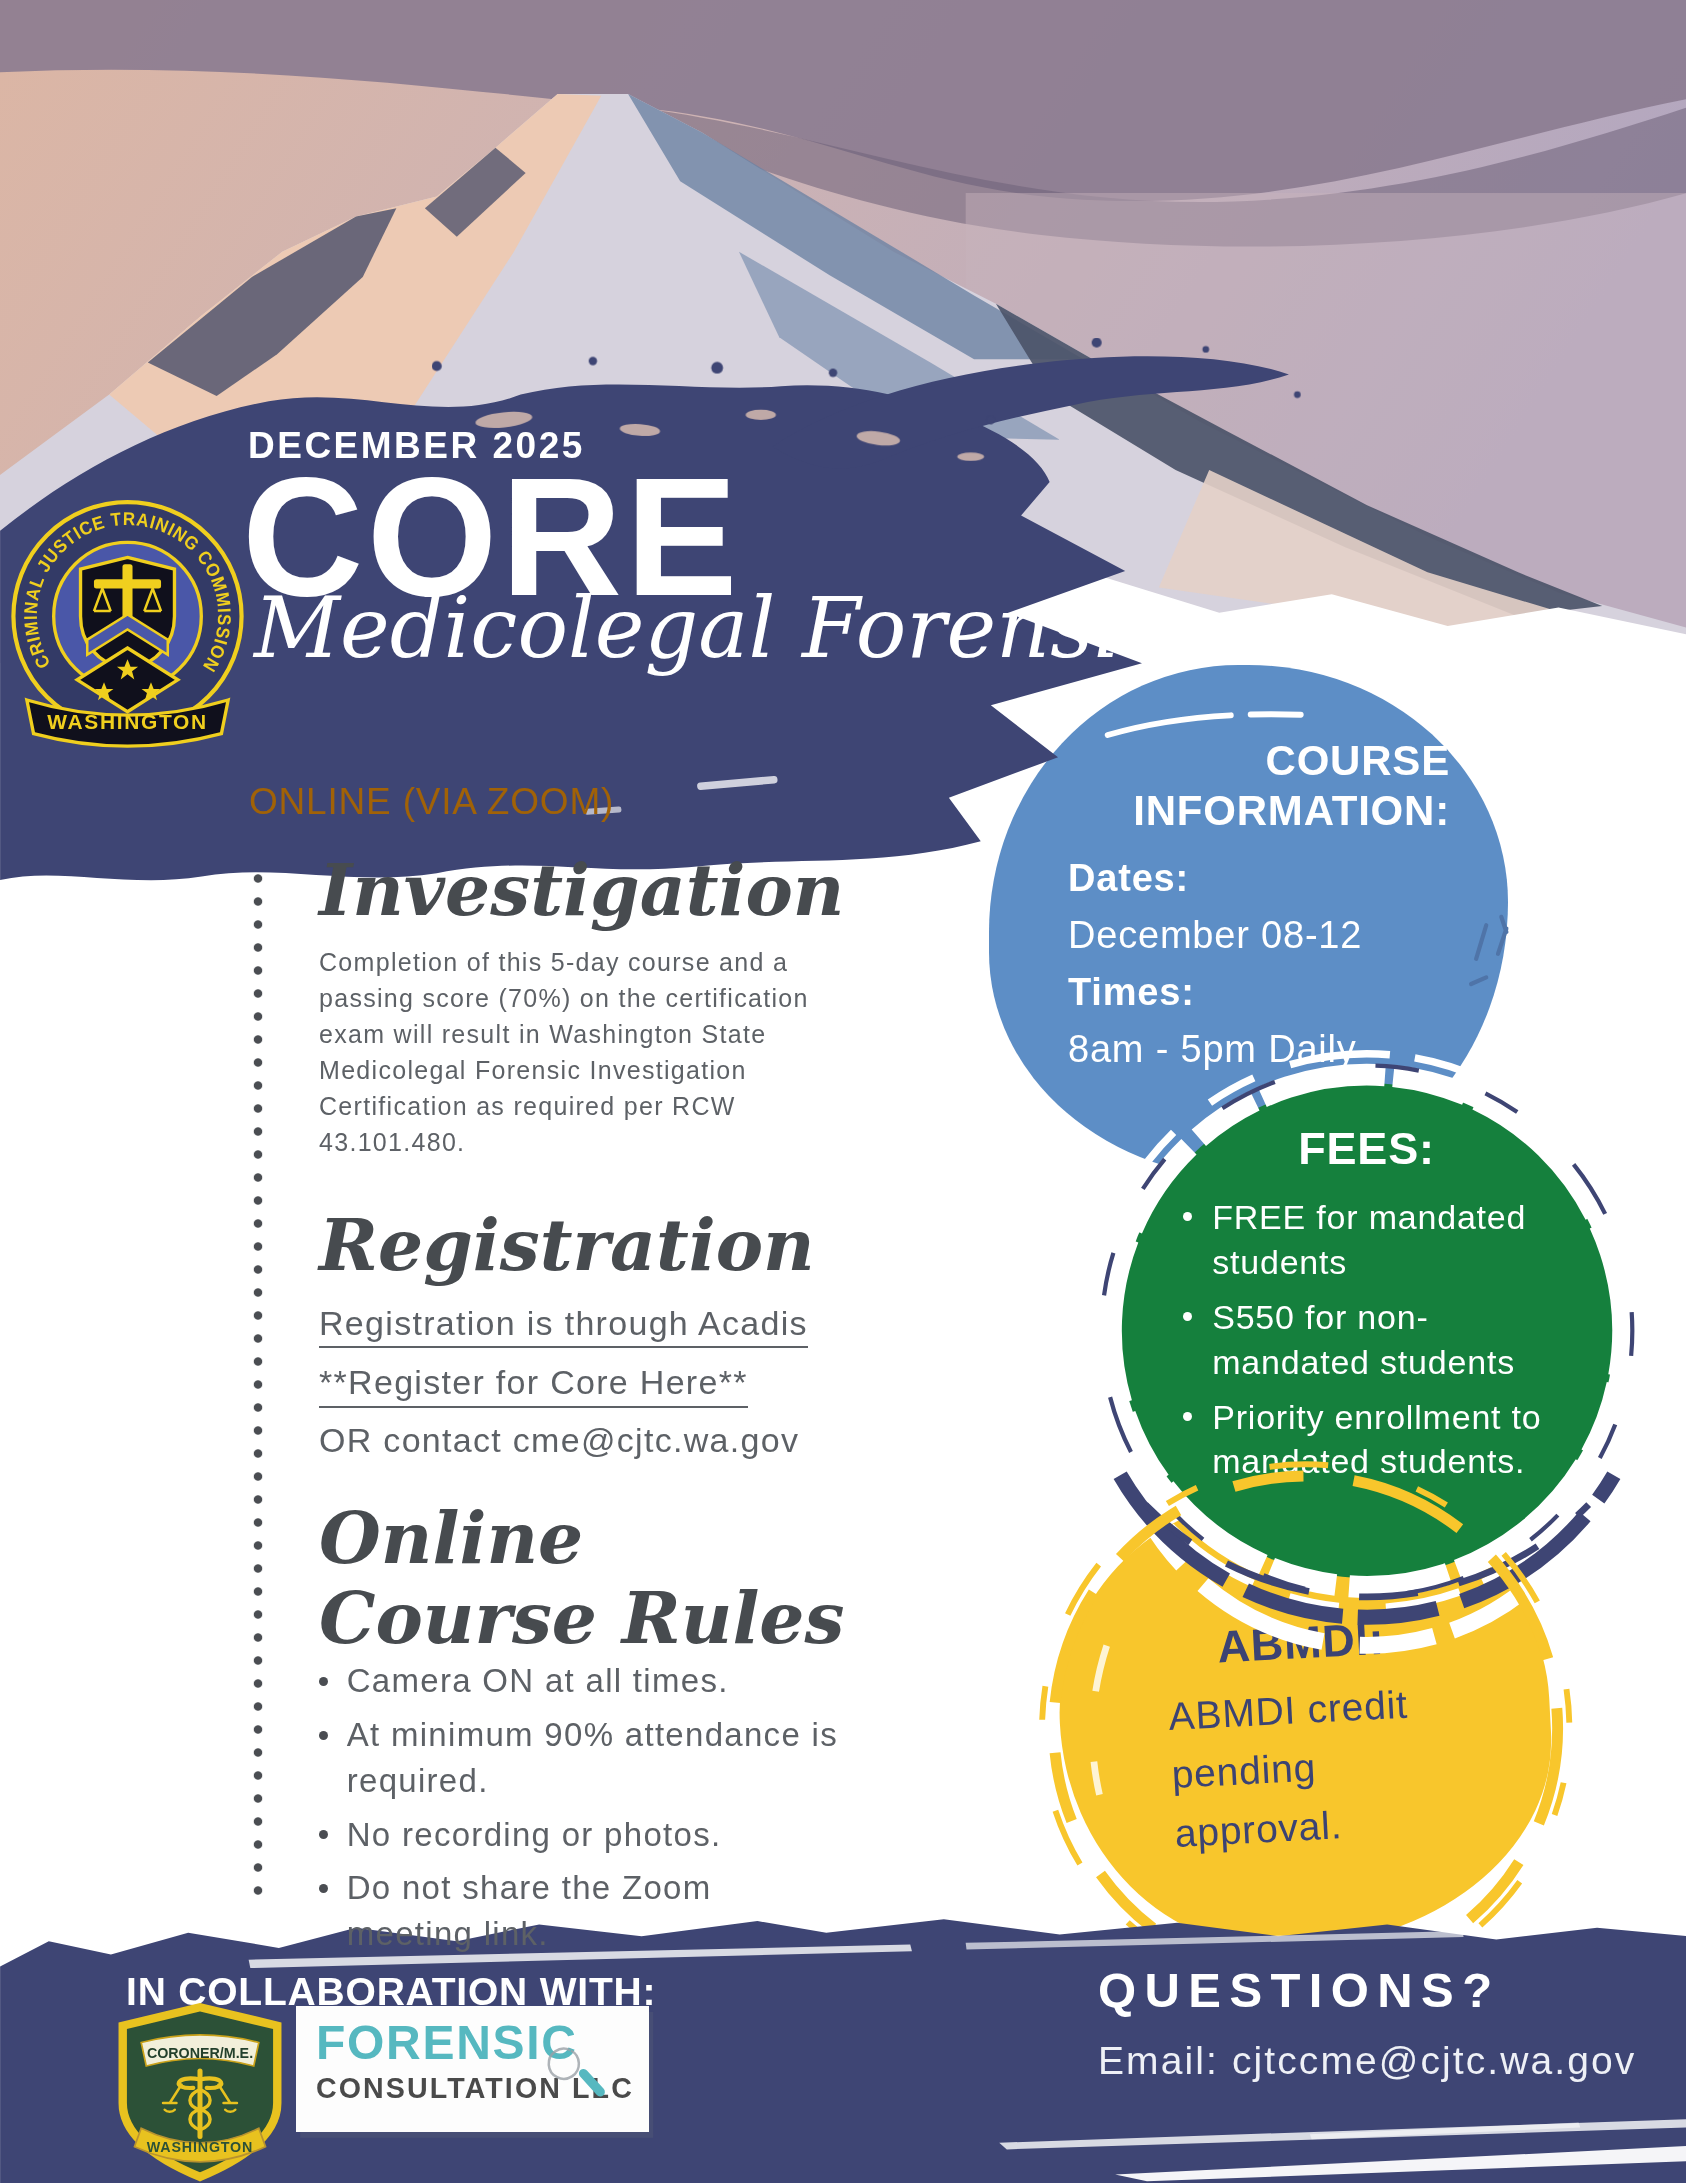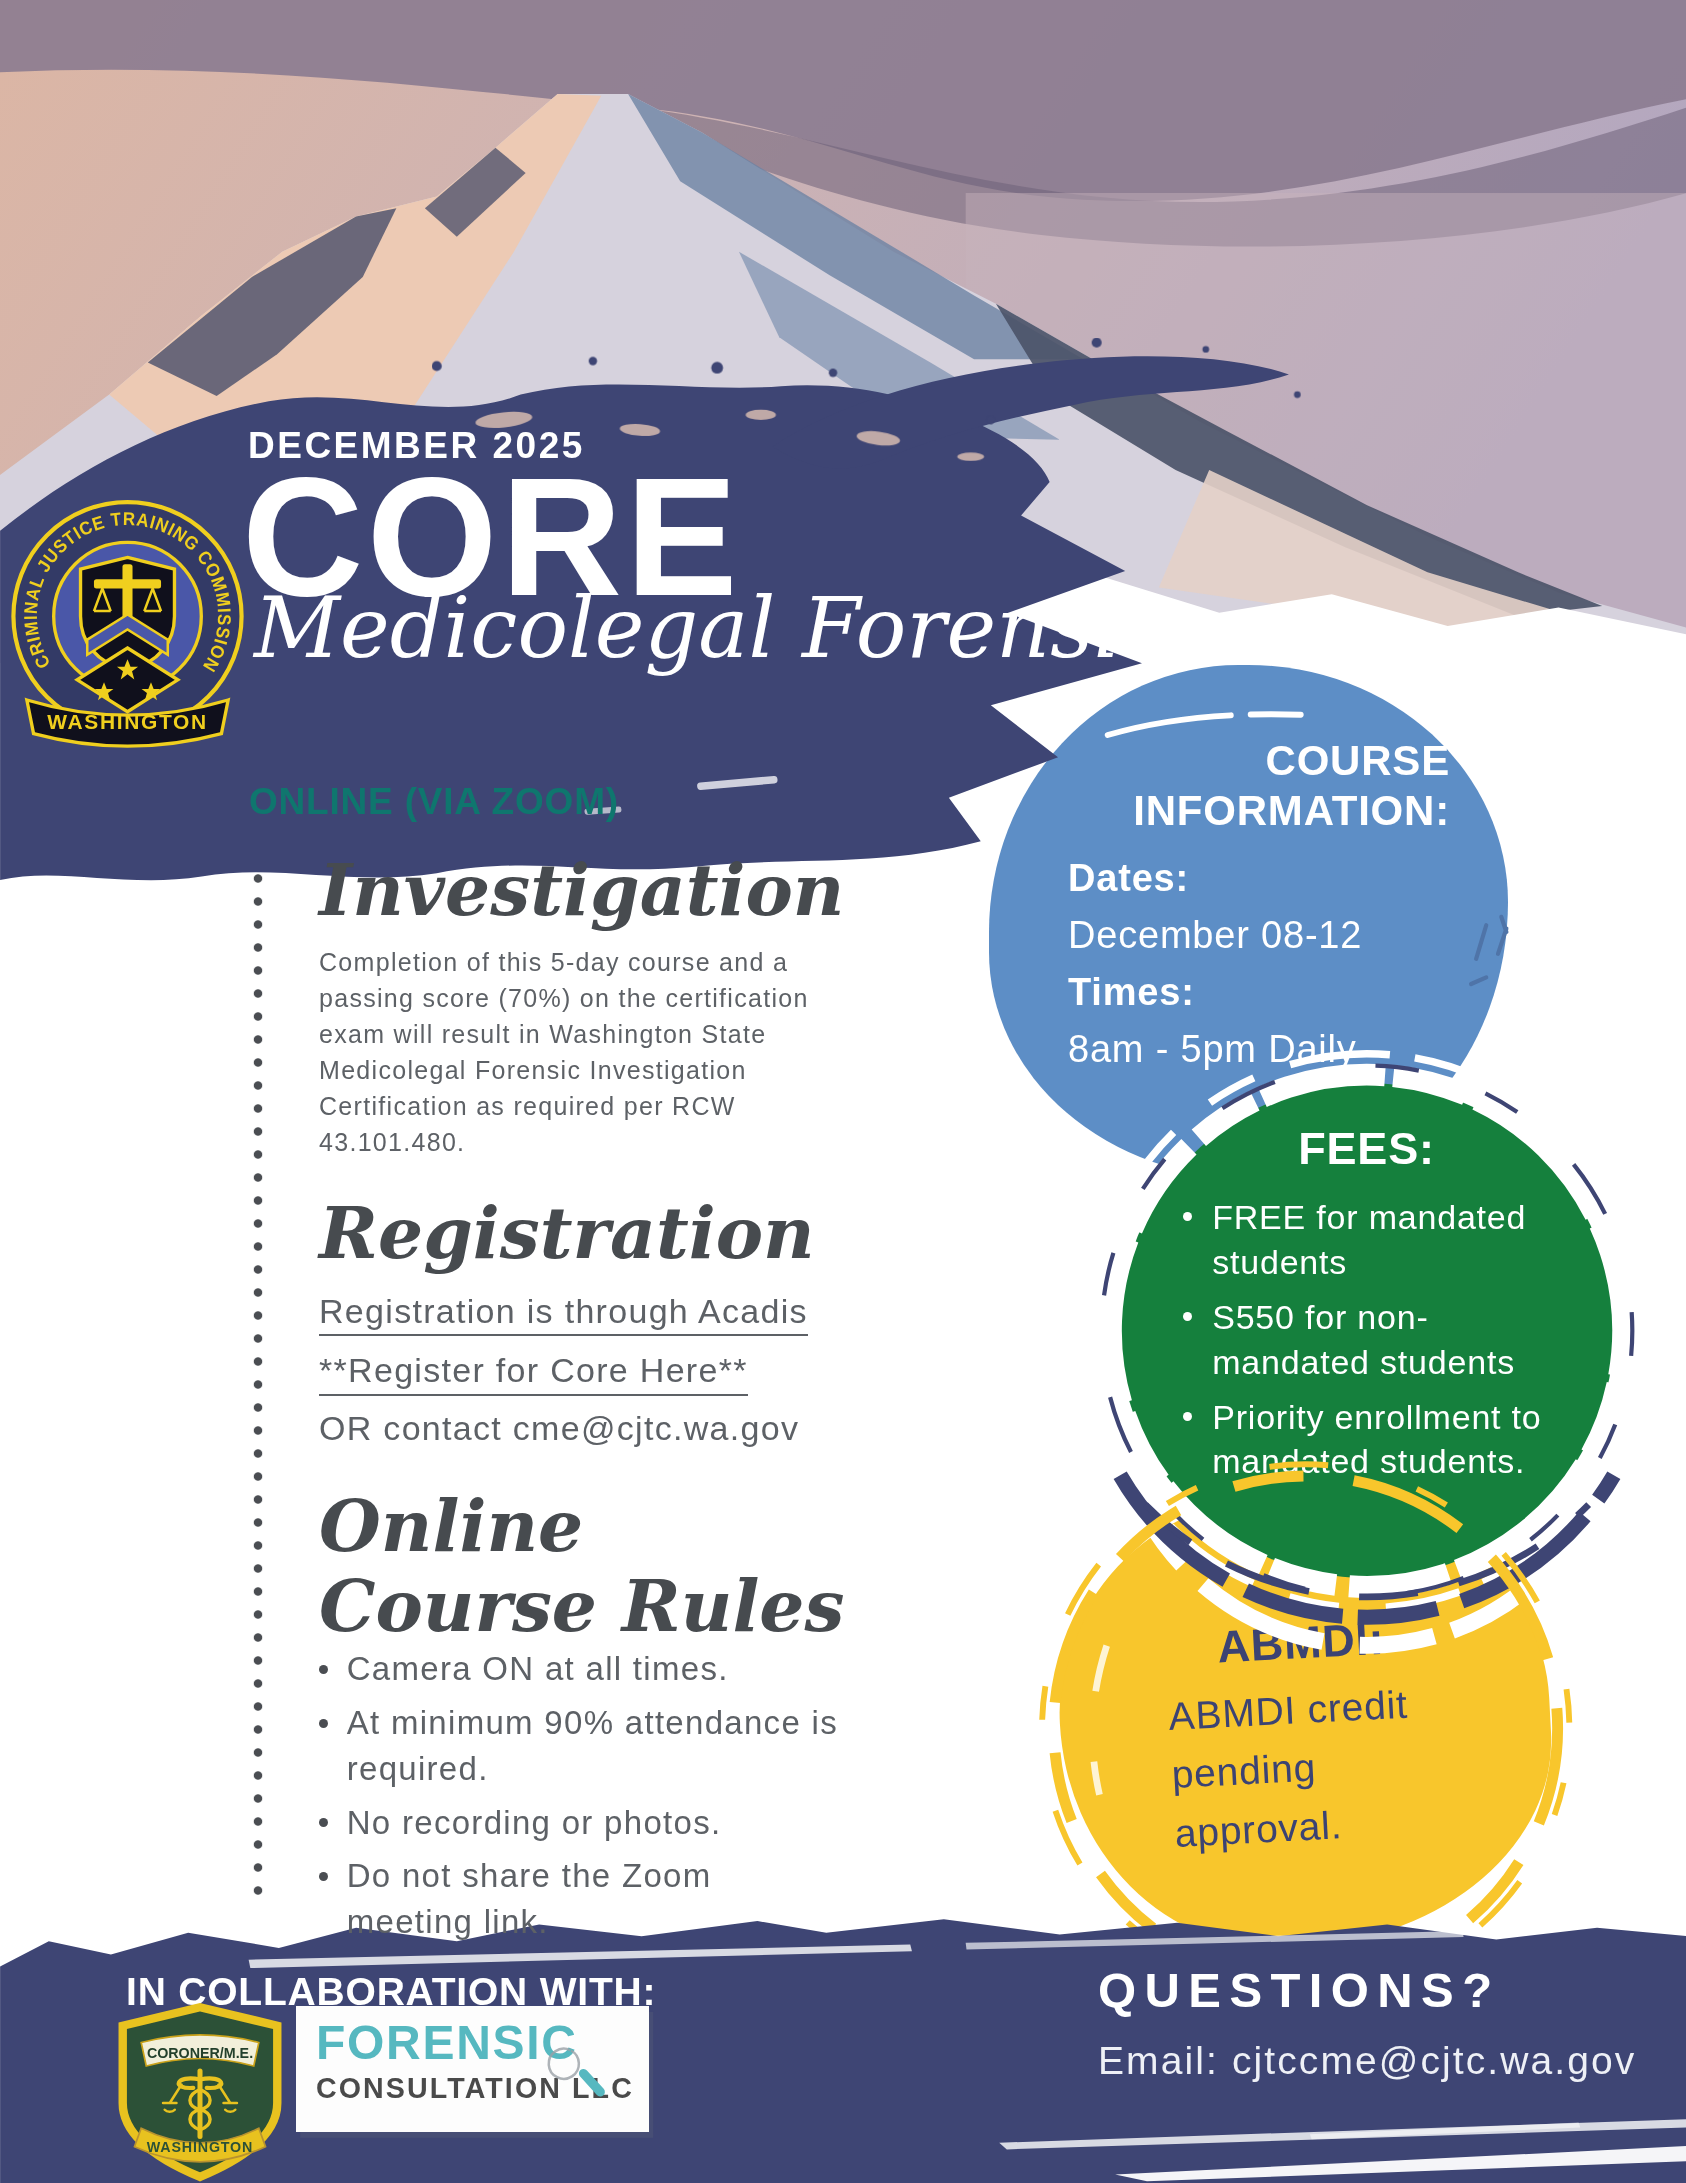--- a/index.html
+++ b/index.html
@@ -10,32 +10,32 @@
   }
   .abs { position:absolute; }
   svg { display:block; }
 
   
   .hdr-date { left:248px; top:425px; color:#fff; font-size:37px; font-weight:700; letter-spacing:2.5px; }
   .hdr-core { left:242px; top:453px; color:#fff; font-size:168px; font-weight:700; letter-spacing:3.4px; line-height:1; }
   .hdr-script { color:#fff; font-family:"DejaVu Serif", serif; font-style:italic; font-size:84px; line-height:1.08; }
   .hdr-s1 { left:254px; top:583px; }
   .hdr-s2 { left:254px; top:677px; }
-  .hdr-online { left:249px; top:781px; color:#0f766e; font-size:37px; font-weight:700; letter-spacing:0.8px; }
+  .hdr-online { left:249px; top:781px; color:#a16207; font-size:37px; font-weight:400; letter-spacing:0.8px; }
 
   
   .dotline {
     left:252px; top:867px; width:11.8px; height:1040px;
     background-image: radial-gradient(circle, #4a4d52 3.8px, transparent 4.6px);
     background-size: 11.8px 23px; background-repeat: repeat-y;
   }
   .col { left:319px; top:851px; width:561px; color:#5d6166; }
   .script-h { font-family:"DejaVu Serif", serif; font-style:italic; font-size:71px; color:#474b4f; line-height:1.12; }
   .body-p { margin-top:13.4px; font-size:25px; line-height:1.44; letter-spacing:1.3px; width:546px; }
-  .mt-reg { margin-top:34px; }
+  .mt-reg { margin-top:46px; }
   .mt-rules { margin-top:39px; }
   .linkline { display:table; margin-top:15px; font-size:34px; letter-spacing:1.3px;
               border-bottom:2.5px solid #5d6166; padding-bottom:3.4px; cursor:pointer; }
   .linkline.first { margin-top:18.5px; }
   .plainline { margin-top:13.4px; font-size:34px; letter-spacing:1.3px; }
   ul.rules { list-style:none; }
   ul.rules li { display:flex; gap:18.5px; font-size:33px; line-height:1.38; letter-spacing:1.3px; margin-bottom:8.4px; width:521px; }
   .dot { flex:0 0 auto; width:9.2px; height:9.2px; border-radius:50%; background:#4a4d52; margin-top:18.5px; }
 
   

